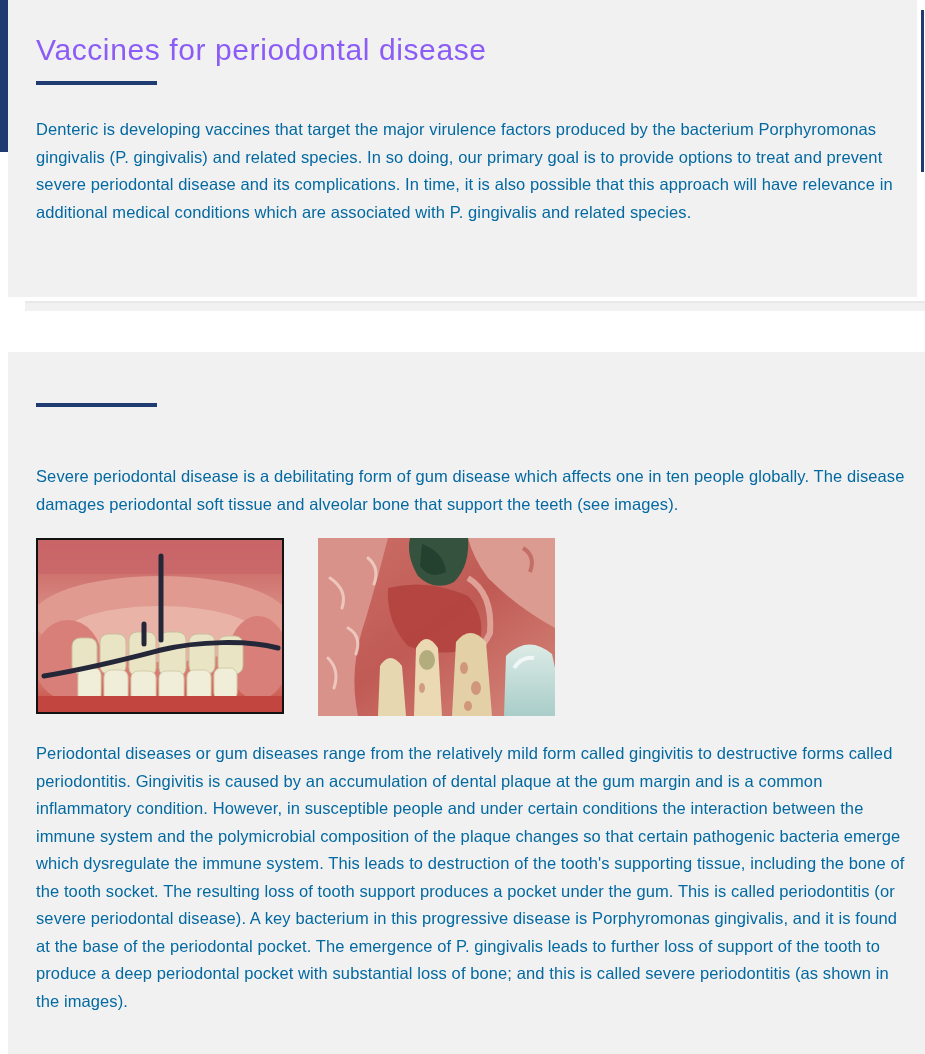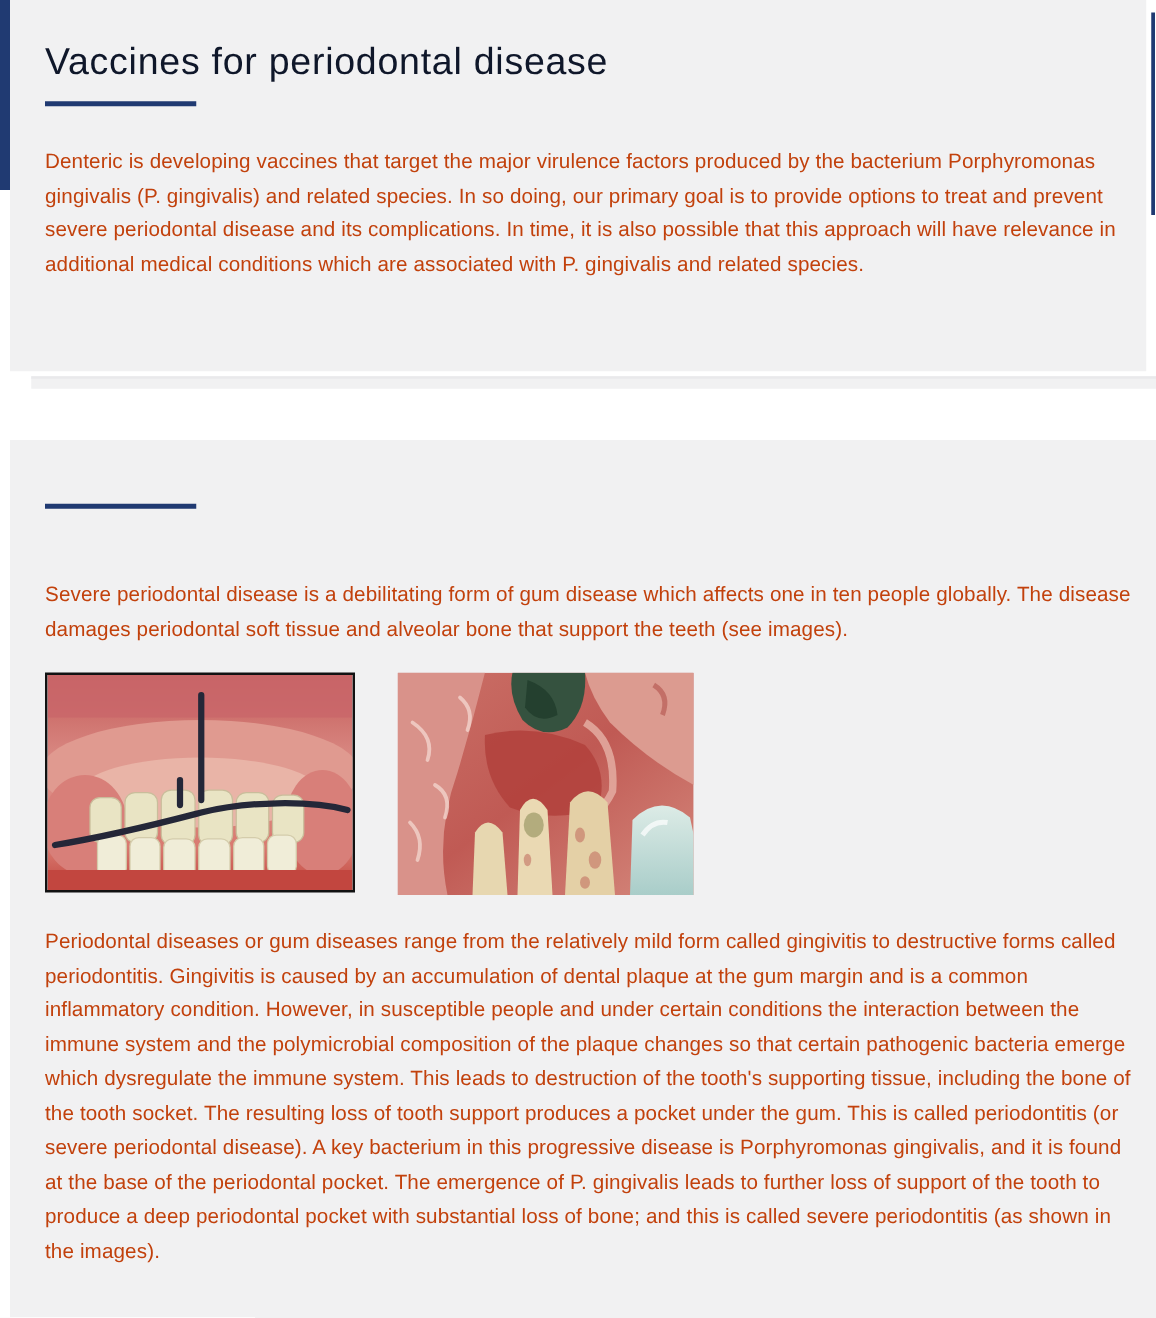--- a/index.html
+++ b/index.html
@@ -61,32 +61,32 @@
   }
   #card-periodontal .card-inner {
     padding-top: 36px;
   }
   .section-heading {
     margin: 0;
     font-size: 30px;
     line-height: 32px;
     font-weight: normal;
     letter-spacing: 0.6px;
-    color: #0f172a;
+    color: #8b5cf6;
   }
   .heading-rule {
     width: 121px;
     height: 4px;
     background: #203a72;
     margin-top: 15px;
   }
   .body-text {
     margin: 0;
     width: 872px;
-    color: #c2410c;
+    color: #0369a1;
     font-size: 16.5px;
     line-height: 27.5px;
     letter-spacing: 0.1px;
   }
   #vaccines-paragraph { margin-top: 31px; }
   #periodontal-intro  { margin-top: 56px; }
   #periodontal-detail { margin-top: 24px; }
   .images-row {
     display: flex;
     align-items: flex-start;

